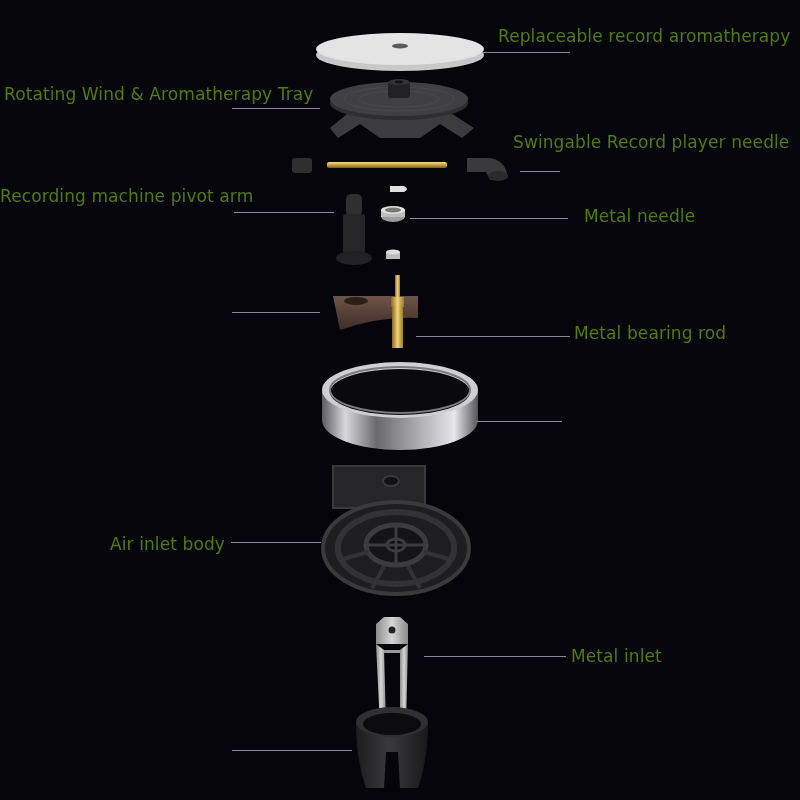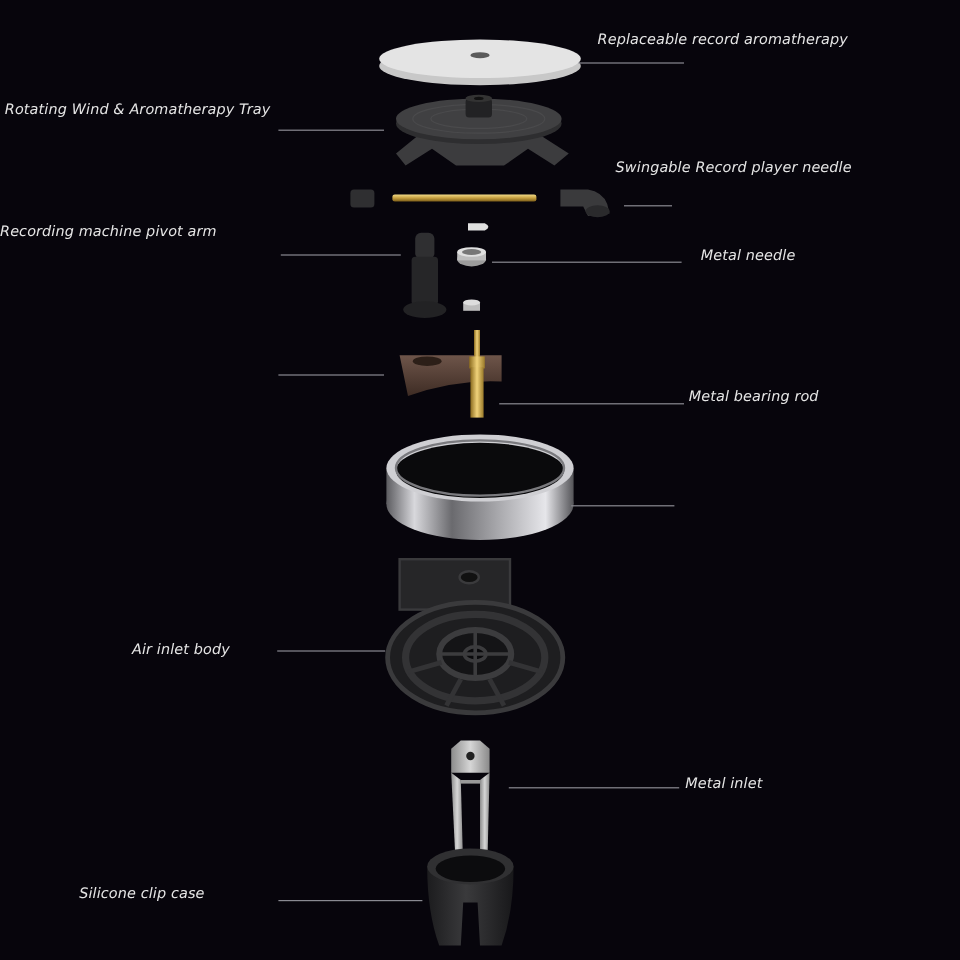--- a/index.html
+++ b/index.html
@@ -4,23 +4,22 @@
   <style>
     html, body { margin: 0; padding: 0; }
     body {
       width: 800px; height: 800px; overflow: hidden;
       background: #07050c;
       font-family: "DejaVu Sans", "Liberation Sans", sans-serif;
       position: relative;
     }
     .stage { position: absolute; left: 0; top: 0; width: 800px; height: 800px; }
     .label {
-      position: absolute; color: #e5e5e5; font-size: 12px; white-space: nowrap;
+      position: absolute; color: #4d7c0f; font-size: 17px; white-space: nowrap;
       letter-spacing: 0.1px;
-      font-style: italic;
     }
     .leader { position: absolute; height: 1px; background: #8a8a92; }
     svg.parts { position: absolute; left: 0; top: 0; }
   </style>
 </head>
 <body>
 
 <div class="stage">
 
   <svg class="parts" width="800" height="800" viewBox="0 0 800 800">
@@ -168,16 +167,15 @@
   <div class="leader" style="left:416px; top:336px; width:154px;"></div>
 
   <div class="leader" style="left:476px; top:421px; width:86px;"></div>
 
   <div class="label" style="left:110px; top:534px;text-align:right;">Air inlet body</div>
   <div class="leader" style="left:231px; top:542px; width:90px;"></div>
 
   <div class="label" style="left:571px; top:646px;">Metal inlet</div>
   <div class="leader" style="left:424px; top:656px; width:142px;"></div>
 
-  <div class="label" style="left:66px; top:737px;">Silicone clip case</div>
   <div class="leader" style="left:232px; top:750px; width:120px;"></div>
 
 </div>
 
 </body></html>

